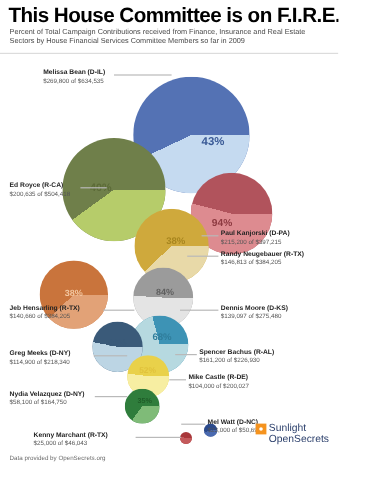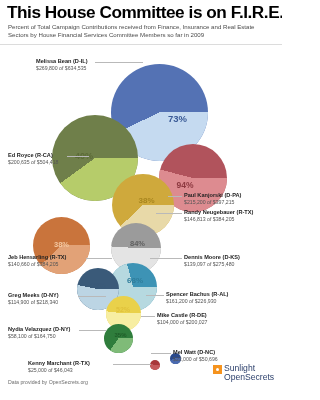--- a/index.html
+++ b/index.html
@@ -90,21 +90,21 @@
 
   
   .credit {
     position: absolute;
     left: 8px; top: 379px;
     font-size: 5.2px;
     color: #6d6d6d;
   }
   .sf-logo {
     position: absolute;
-    left: 213px; top: 364px;
+    left: 213px; top: 352px;
     display: flex;
     align-items: flex-start;
     gap: 2px;
   }
   .sf-mark {
     width: 9px; height: 9px;
     background: #f5931e;
     position: relative;
     flex: none;
     margin-top: 1px;
@@ -131,21 +131,21 @@
 
   <div class="title">This House Committee is on F.I.R.E.</div>
   <div class="subtitle">Percent of Total Campaign Contributions received from Finance, Insurance and Real Estate Sectors by House Financial Services Committee Members so far in 2009</div>
   <div class="rule"></div>
 
   <div id="pie-layer">
       <div class="pie" style="left: 111px; top: 64px; width: 97px; height: 97px;">
         <div class="half-top" style="background: rgb(84, 114, 180);"></div>
         <div class="half-bot" style="background: conic-gradient(from 90deg, rgb(197, 218, 240) 0deg, rgb(197, 218, 240) 154.8deg, rgba(0, 0, 0, 0) 154.8deg, rgba(0, 0, 0, 0) 360deg);"></div>
       </div>
-      <div class="pct" style="font-size: 9.5px; color: rgb(58, 90, 150); left: 163.5px; top: 112.8px; width: 28px; text-align: center;">73%</div>
+      <div class="pct" style="font-size: 9.5px; color: rgb(58, 90, 150); left: 163.5px; top: 112.8px; width: 28px; text-align: center;">43%</div>
       <div class="pie" style="left: 52px; top: 115px; width: 86px; height: 86px;">
         <div class="half-top" style="background: rgb(111, 127, 74);"></div>
         <div class="half-bot" style="background: conic-gradient(from 90deg, rgb(182, 204, 106) 0deg, rgb(182, 204, 106) 144deg, rgba(0, 0, 0, 0) 144deg, rgba(0, 0, 0, 0) 360deg);"></div>
       </div>
       <div class="pct" style="font-size: 9px; color: rgb(92, 107, 56); left: 70px; top: 150.6px; width: 28px; text-align: center;">40%</div>
       <div class="pie" style="left: 159px; top: 144px; width: 68px; height: 68px;">
         <div class="half-top" style="background: rgb(177, 83, 92);"></div>
         <div class="half-bot" style="background: conic-gradient(from 90deg, rgb(221, 139, 144) 0deg, rgb(221, 139, 144) 194.4deg, rgba(0, 0, 0, 0) 194.4deg, rgba(0, 0, 0, 0) 360deg);"></div>
       </div>
       <div class="pct" style="font-size: 8.5px; color: rgb(141, 57, 64); left: 171px; top: 179.9px; width: 28px; text-align: center;">94%</div>

